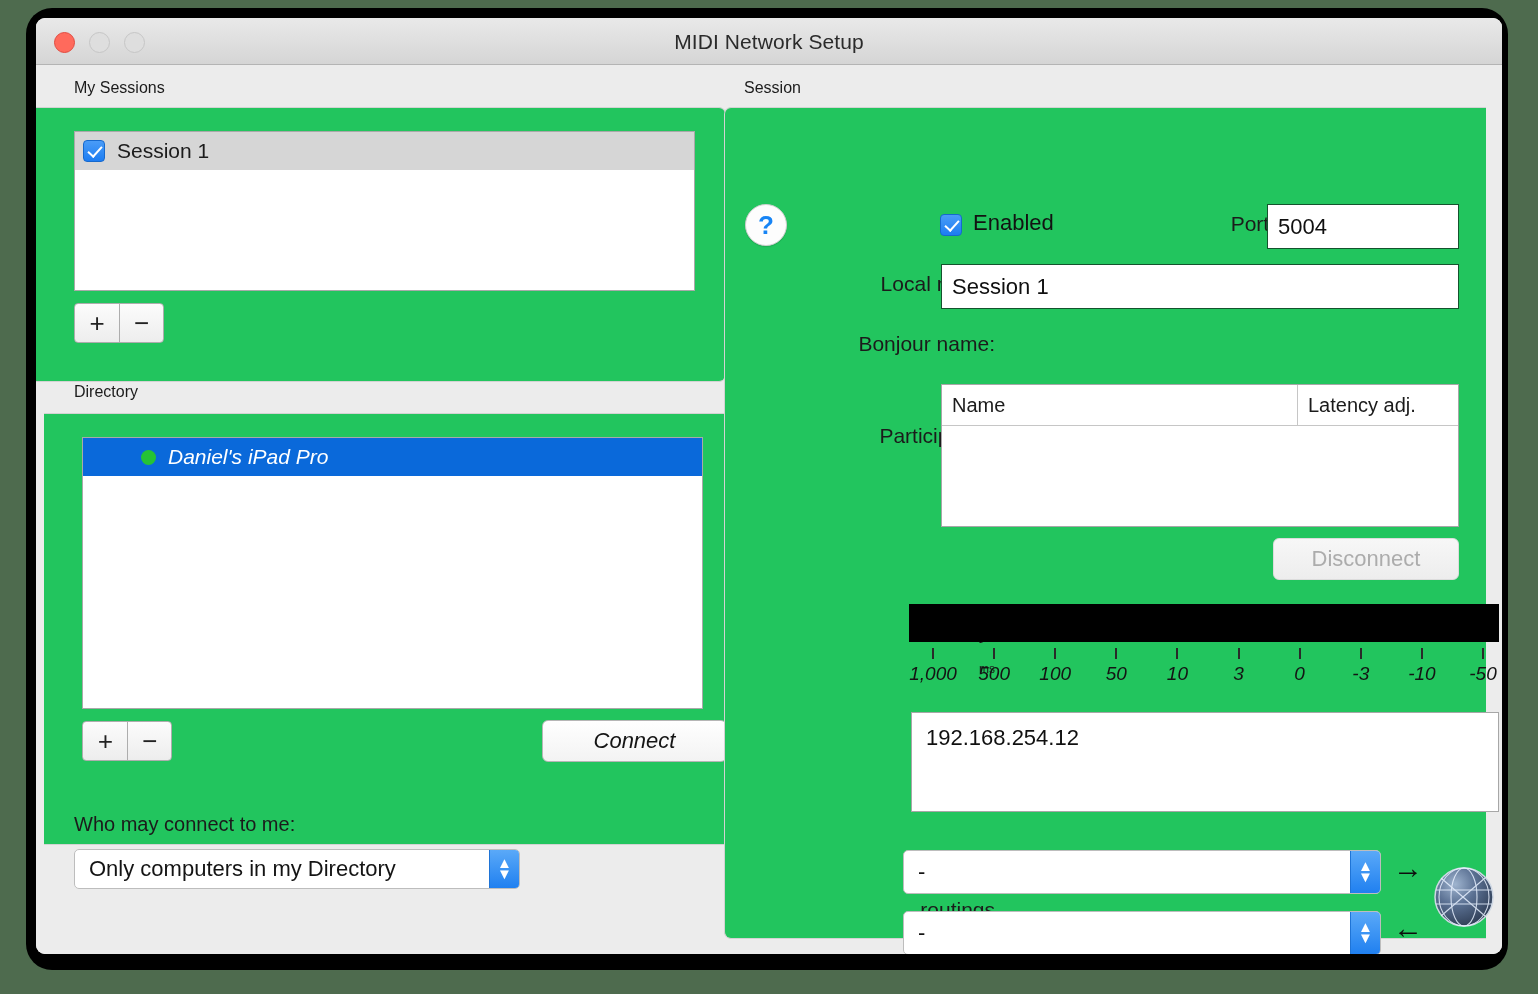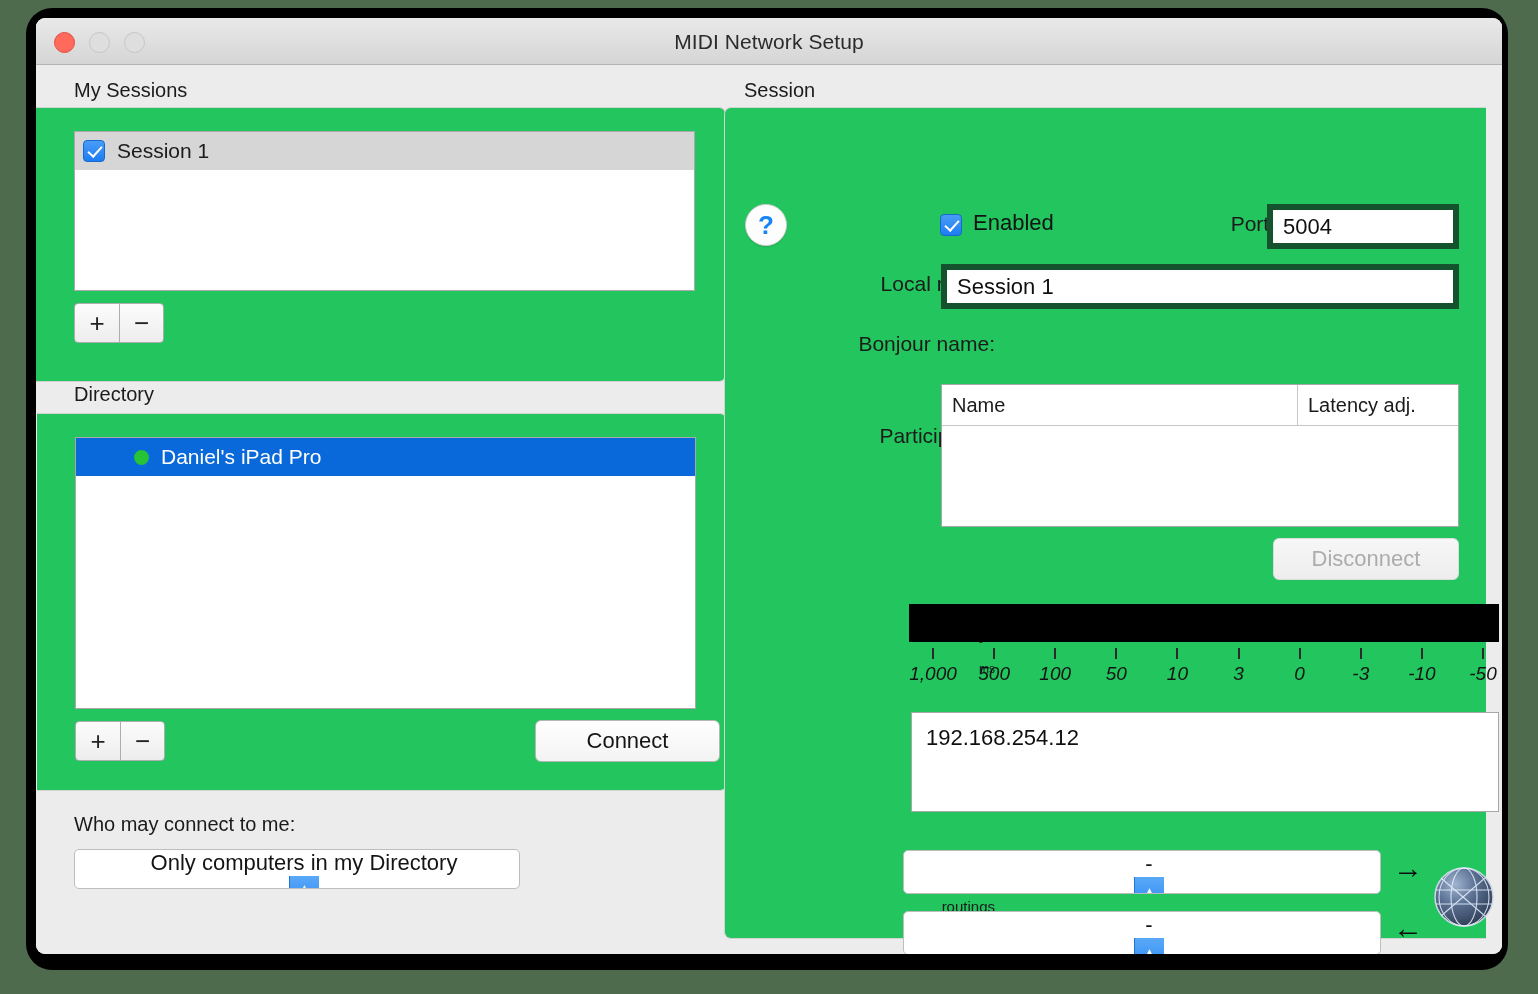--- a/index.html
+++ b/index.html
@@ -68,37 +68,37 @@
 
   
   #content {
     position: relative;
     height: 889px;
     background: #ececec;
   }
 
   .grouplabel {
     position: absolute;
-    font-size: 20px;
+    font-size: 16px;
     color: #1b1b1b;
   }
   .groupbox {
     position: absolute;
     background: #22c55e;
     border: 1px solid #d3d3d3;
     border-radius: 7px;
   }
 
   
   #label-my-sessions { left: 38px; top: 14px; }
   #box-my-sessions   { left: 0px;  top: 42px; width: 690px; height: 275px;
                         border-left: none; border-radius: 0 7px 7px 0; }
   #label-directory   { left: 38px; top: 318px; }
-  #box-directory     { left: 1px;  top: 348px; width: 690px; height: 378px;
-                        border-left: none; border-radius: 0 7px 7px 0; }
+  #box-directory     { left: 8px;  top: 348px; width: 690px; height: 432px;
+                        border-left: none; border-radius: 0 7px 7px 0; font-style: italic; }
 
   .listbox {
     position: absolute;
     background: #fff;
     border: 1px solid #a9a9a9;
   }
   #sessions-list { left: 38px; top: 23px; width: 621px; height: 160px; }
   #directory-list{ left: 38px; top: 23px; width: 621px; height: 272px; }
 
   .listrow {
@@ -181,21 +181,20 @@
   
   .popup {
     position: absolute;
     border: 1px solid #bdbdbd;
     border-radius: 5px;
     background: #fff;
     display: flex; align-items: center;
     font-size: 22px; color: #141414;
     padding-left: 14px;
     overflow: hidden;
-    flex-direction: column;
   }
   .popup .pv { flex: 1 1 auto; white-space: nowrap; }
   .popup .arrows {
     flex: 0 0 auto;
     width: 30px; height: 100%;
     background: linear-gradient(to bottom,#5aa9f8,#2080f0);
     border-left: 1px solid #1f74d6;
     display: flex; flex-direction: column;
     align-items: center; justify-content: center;
     color: #fff; line-height: .72; font-size: 15px;
@@ -208,21 +207,21 @@
 
   .fieldlabel {
     position: absolute;
     font-size: 21px;
     color: #1b1b1b;
     text-align: right;
   }
   .textfield {
     position: absolute;
     background: #fff;
-    border: 6px solid #14532d;
+    border: 1px solid #14532d;
     font-size: 22px;
     color: #101010;
     display: flex; align-items: center;
     padding-left: 10px;
   }
 
   #help-btn {
     position: absolute;
     left: 20px; top: 96px;
     width: 42px; height: 42px;
@@ -302,21 +301,21 @@
     border: 1px solid #a7a7a7;
     overflow: hidden;
     padding: 10px 0 0 14px;
     font-size: 22px;
     color: #101010;
   }
   #address-box .addr { line-height: 30px; }
   #address-box .addr2 { margin-top: 40px; }
 
   #lbl-live1 { left: 40px; top: 752px; width: 230px; font-size: 21px; }
-  #lbl-live2 { left: 20px; top: 790px; width: 250px; font-size: 15px; }
+  #lbl-live2 { left: 20px; top: 790px; width: 250px; font-size: 21px; }
   #popup-route-out { left: 178px; top: 742px; width: 478px; height: 44px; }
   #popup-route-in  { left: 178px; top: 803px; width: 478px; height: 44px; }
 
   .arrowglyph {
     position: absolute;
     font-size: 30px; color: #0d0d0d; line-height: 1;
   }
   #arrow-out { left: 668px; top: 745px; }
   #arrow-in  { left: 668px; top: 805px; }
 

